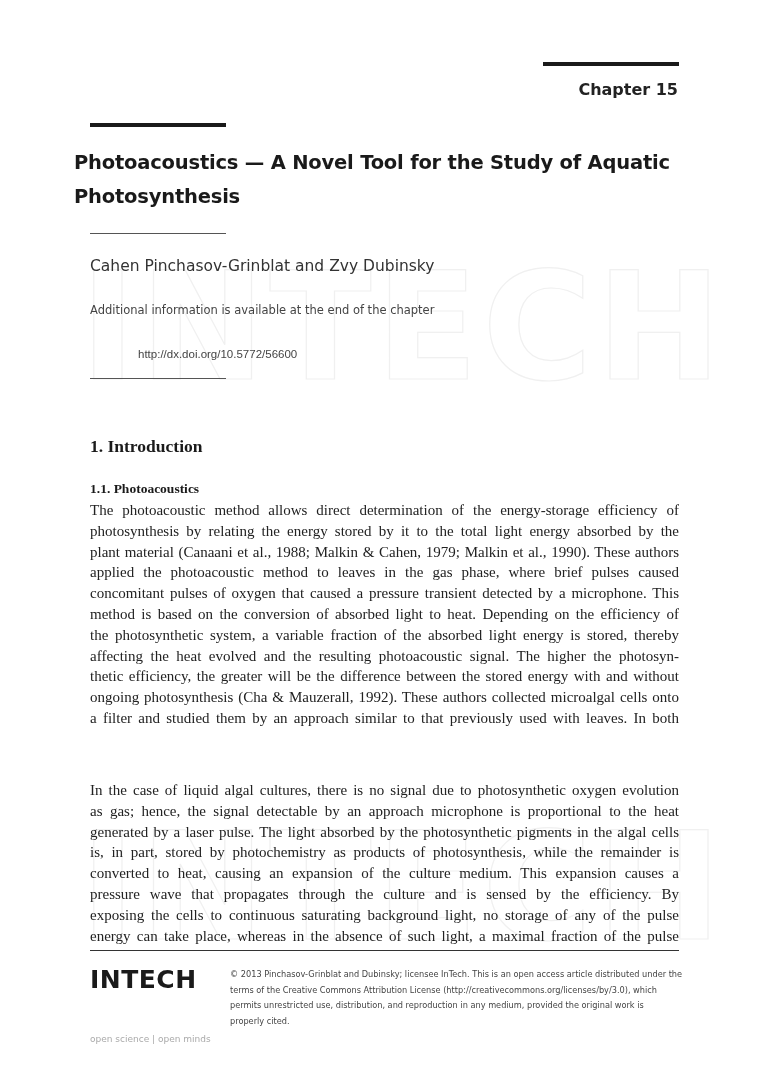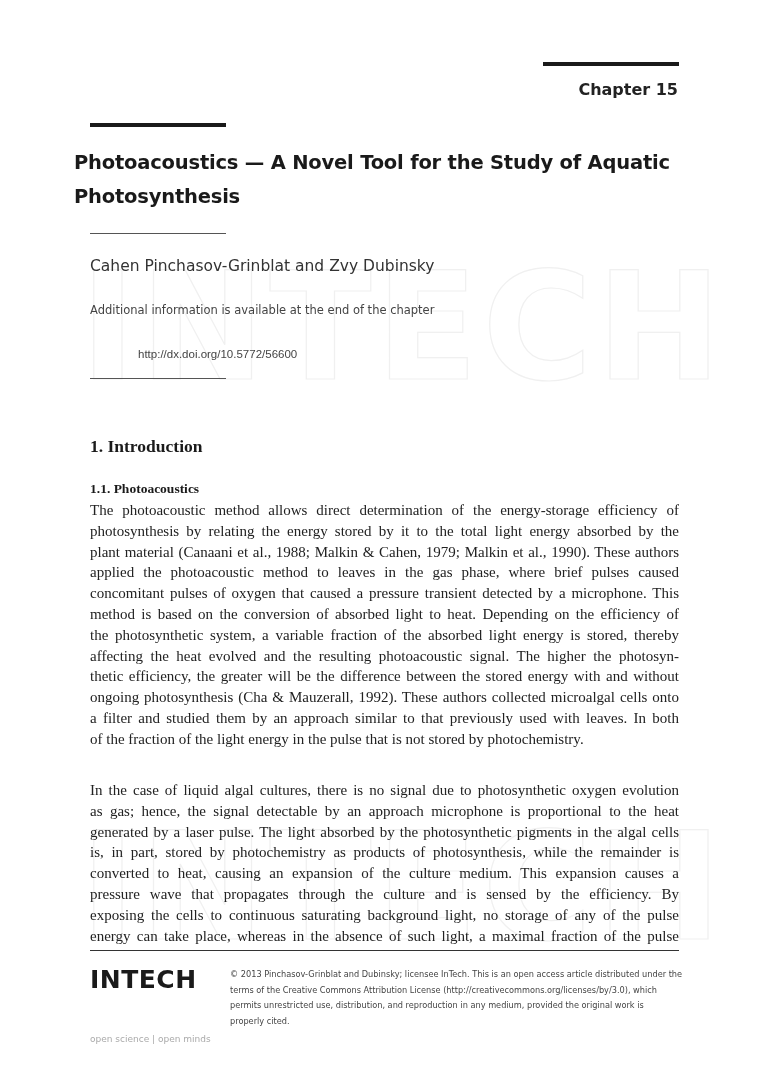--- a/index.html
+++ b/index.html
@@ -104,21 +104,20 @@
   <span class="line">photosynthesis by relating the energy stored by it to the total light energy absorbed by the</span>
   <span class="line">plant material (Canaani et al., 1988; Malkin &amp; Cahen, 1979; Malkin et al., 1990). These authors</span>
   <span class="line">applied the photoacoustic method to leaves in the gas phase, where brief pulses caused</span>
   <span class="line">concomitant pulses of oxygen that caused a pressure transient detected by a microphone. This</span>
   <span class="line">method is based on the conversion of absorbed light to heat. Depending on the efficiency of</span>
   <span class="line">the photosynthetic system, a variable fraction of the absorbed light energy is stored, thereby</span>
   <span class="line">affecting the heat evolved and the resulting photoacoustic signal. The higher the photosyn-</span>
   <span class="line">thetic efficiency, the greater will be the difference between the stored energy with and without</span>
   <span class="line">ongoing photosynthesis (Cha &amp; Mauzerall, 1992). These authors collected microalgal cells onto</span>
   <span class="line">a filter and studied them by an approach similar to that previously used with leaves. In both</span>
-  <span class="line last">of the fraction of the light energy in the pulse that is not stored by photochemistry.</span>
 </div>
 
 <div class="abs para" style="top:780px;">
   <span class="line">In the case of liquid algal cultures, there is no signal due to photosynthetic oxygen evolution</span>
   <span class="line">as gas; hence, the signal detectable by an approach microphone is proportional to the heat</span>
   <span class="line">generated by a laser pulse. The light absorbed by the photosynthetic pigments in the algal cells</span>
   <span class="line">is, in part, stored by photochemistry as products of photosynthesis, while the remainder is</span>
   <span class="line">converted to heat, causing an expansion of the culture medium. This expansion causes a</span>
   <span class="line">pressure wave that propagates through the culture and is sensed by the efficiency. By</span>
   <span class="line">exposing the cells to continuous saturating background light, no storage of any of the pulse</span>

